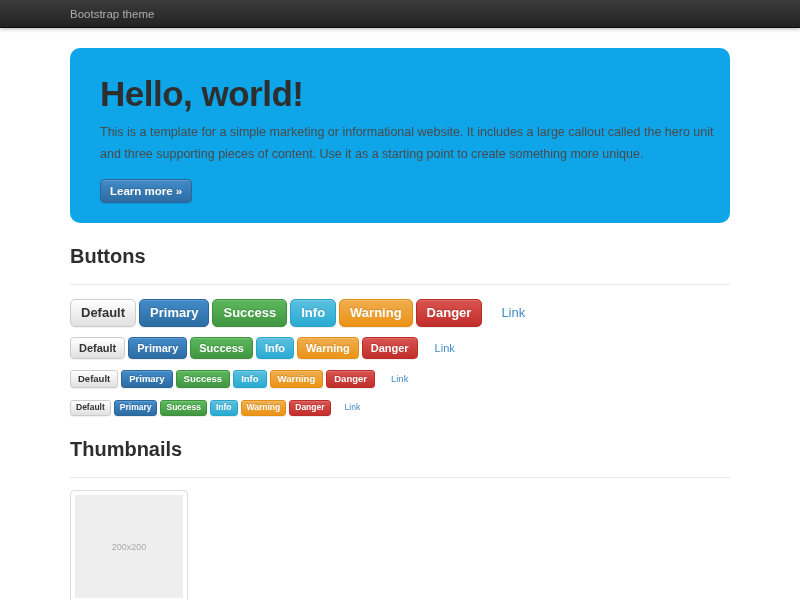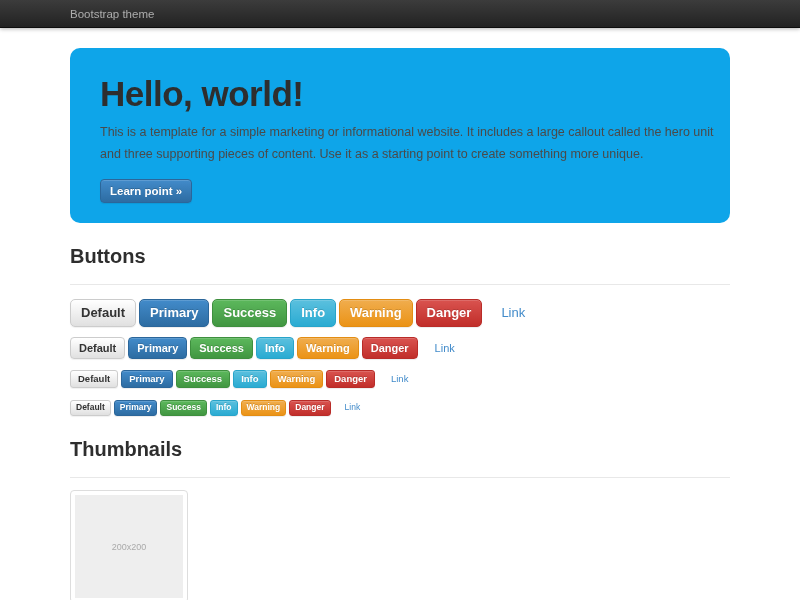--- a/index.html
+++ b/index.html
@@ -120,21 +120,21 @@
 </div>
 
 <div class="container">
 
   <div class="jumbotron">
     <h1>Hello, world!</h1>
     <p class="jumbo-desc">
       <span class="line">This is a template for a simple marketing or informational website. It includes a large callout called the hero unit</span>
       <span class="line">and three supporting pieces of content. Use it as a starting point to create something more unique.</span>
     </p>
-    <a class="btn-learn-more">Learn point »</a>
+    <a class="btn-learn-more">Learn more »</a>
   </div>
 
   <div class="page-header">
     <h1>Buttons</h1>
   </div>
   <div class="btn-rows">
       <div class="btn-row"><button class="btn btn-lg btn-default-type" style="background: linear-gradient(rgb(255, 255, 255), rgb(224, 224, 224)); border-color: rgb(204, 204, 204); color: rgb(51, 51, 51);">Default</button><button class="btn btn-lg" style="background: linear-gradient(rgb(66, 139, 202), rgb(45, 108, 162)); border-color: rgb(43, 102, 154); color: rgb(255, 255, 255);">Primary</button><button class="btn btn-lg" style="background: linear-gradient(rgb(92, 184, 92), rgb(65, 150, 65)); border-color: rgb(62, 143, 62); color: rgb(255, 255, 255);">Success</button><button class="btn btn-lg" style="background: linear-gradient(rgb(91, 192, 222), rgb(42, 171, 210)); border-color: rgb(40, 164, 201); color: rgb(255, 255, 255);">Info</button><button class="btn btn-lg" style="background: linear-gradient(rgb(240, 173, 78), rgb(235, 147, 22)); border-color: rgb(227, 141, 19); color: rgb(255, 255, 255);">Warning</button><button class="btn btn-lg" style="background: linear-gradient(rgb(217, 83, 79), rgb(193, 46, 42)); border-color: rgb(185, 44, 40); color: rgb(255, 255, 255);">Danger</button><button class="btn btn-lg btn-link-type" style="color: rgb(66, 139, 202);">Link</button></div>
       <div class="btn-row"><button class="btn btn-md btn-default-type" style="background: linear-gradient(rgb(255, 255, 255), rgb(224, 224, 224)); border-color: rgb(204, 204, 204); color: rgb(51, 51, 51);">Default</button><button class="btn btn-md" style="background: linear-gradient(rgb(66, 139, 202), rgb(45, 108, 162)); border-color: rgb(43, 102, 154); color: rgb(255, 255, 255);">Primary</button><button class="btn btn-md" style="background: linear-gradient(rgb(92, 184, 92), rgb(65, 150, 65)); border-color: rgb(62, 143, 62); color: rgb(255, 255, 255);">Success</button><button class="btn btn-md" style="background: linear-gradient(rgb(91, 192, 222), rgb(42, 171, 210)); border-color: rgb(40, 164, 201); color: rgb(255, 255, 255);">Info</button><button class="btn btn-md" style="background: linear-gradient(rgb(240, 173, 78), rgb(235, 147, 22)); border-color: rgb(227, 141, 19); color: rgb(255, 255, 255);">Warning</button><button class="btn btn-md" style="background: linear-gradient(rgb(217, 83, 79), rgb(193, 46, 42)); border-color: rgb(185, 44, 40); color: rgb(255, 255, 255);">Danger</button><button class="btn btn-md btn-link-type" style="color: rgb(66, 139, 202);">Link</button></div>
       <div class="btn-row"><button class="btn btn-sm btn-default-type" style="background: linear-gradient(rgb(255, 255, 255), rgb(224, 224, 224)); border-color: rgb(204, 204, 204); color: rgb(51, 51, 51);">Default</button><button class="btn btn-sm" style="background: linear-gradient(rgb(66, 139, 202), rgb(45, 108, 162)); border-color: rgb(43, 102, 154); color: rgb(255, 255, 255);">Primary</button><button class="btn btn-sm" style="background: linear-gradient(rgb(92, 184, 92), rgb(65, 150, 65)); border-color: rgb(62, 143, 62); color: rgb(255, 255, 255);">Success</button><button class="btn btn-sm" style="background: linear-gradient(rgb(91, 192, 222), rgb(42, 171, 210)); border-color: rgb(40, 164, 201); color: rgb(255, 255, 255);">Info</button><button class="btn btn-sm" style="background: linear-gradient(rgb(240, 173, 78), rgb(235, 147, 22)); border-color: rgb(227, 141, 19); color: rgb(255, 255, 255);">Warning</button><button class="btn btn-sm" style="background: linear-gradient(rgb(217, 83, 79), rgb(193, 46, 42)); border-color: rgb(185, 44, 40); color: rgb(255, 255, 255);">Danger</button><button class="btn btn-sm btn-link-type" style="color: rgb(66, 139, 202);">Link</button></div>
       <div class="btn-row"><button class="btn btn-xs btn-default-type" style="background: linear-gradient(rgb(255, 255, 255), rgb(224, 224, 224)); border-color: rgb(204, 204, 204); color: rgb(51, 51, 51);">Default</button><button class="btn btn-xs" style="background: linear-gradient(rgb(66, 139, 202), rgb(45, 108, 162)); border-color: rgb(43, 102, 154); color: rgb(255, 255, 255);">Primary</button><button class="btn btn-xs" style="background: linear-gradient(rgb(92, 184, 92), rgb(65, 150, 65)); border-color: rgb(62, 143, 62); color: rgb(255, 255, 255);">Success</button><button class="btn btn-xs" style="background: linear-gradient(rgb(91, 192, 222), rgb(42, 171, 210)); border-color: rgb(40, 164, 201); color: rgb(255, 255, 255);">Info</button><button class="btn btn-xs" style="background: linear-gradient(rgb(240, 173, 78), rgb(235, 147, 22)); border-color: rgb(227, 141, 19); color: rgb(255, 255, 255);">Warning</button><button class="btn btn-xs" style="background: linear-gradient(rgb(217, 83, 79), rgb(193, 46, 42)); border-color: rgb(185, 44, 40); color: rgb(255, 255, 255);">Danger</button><button class="btn btn-xs btn-link-type" style="color: rgb(66, 139, 202);">Link</button></div>

